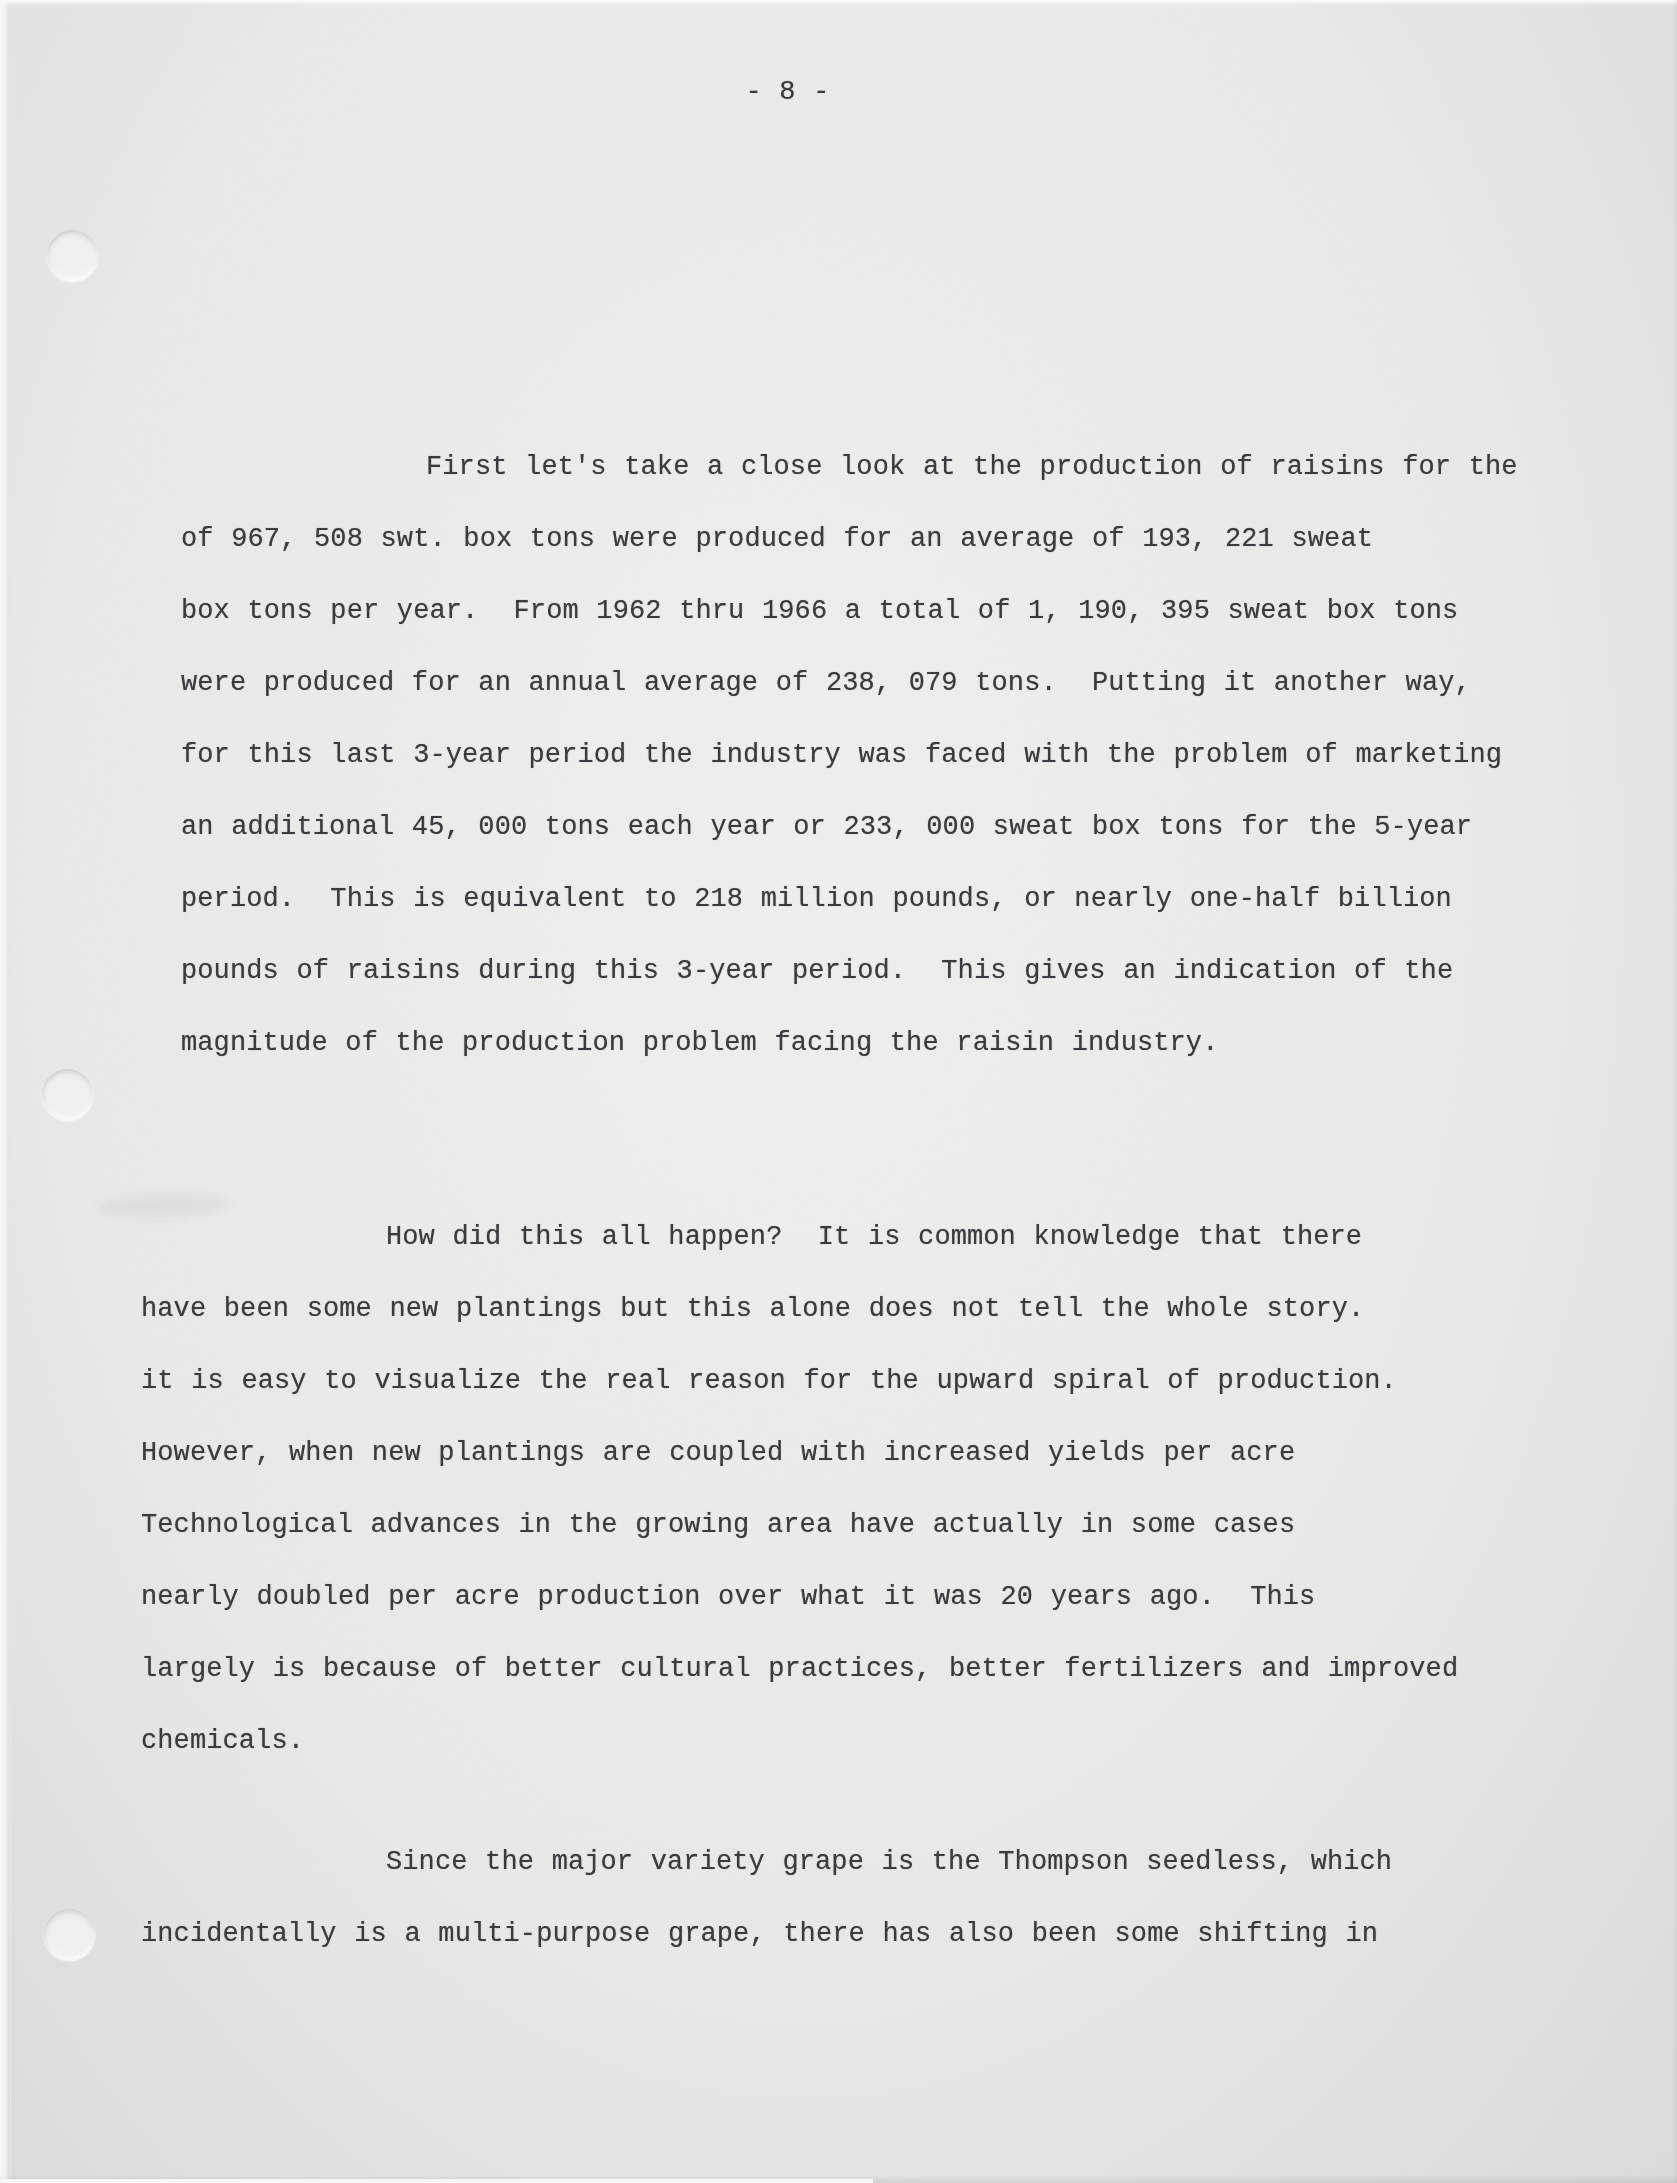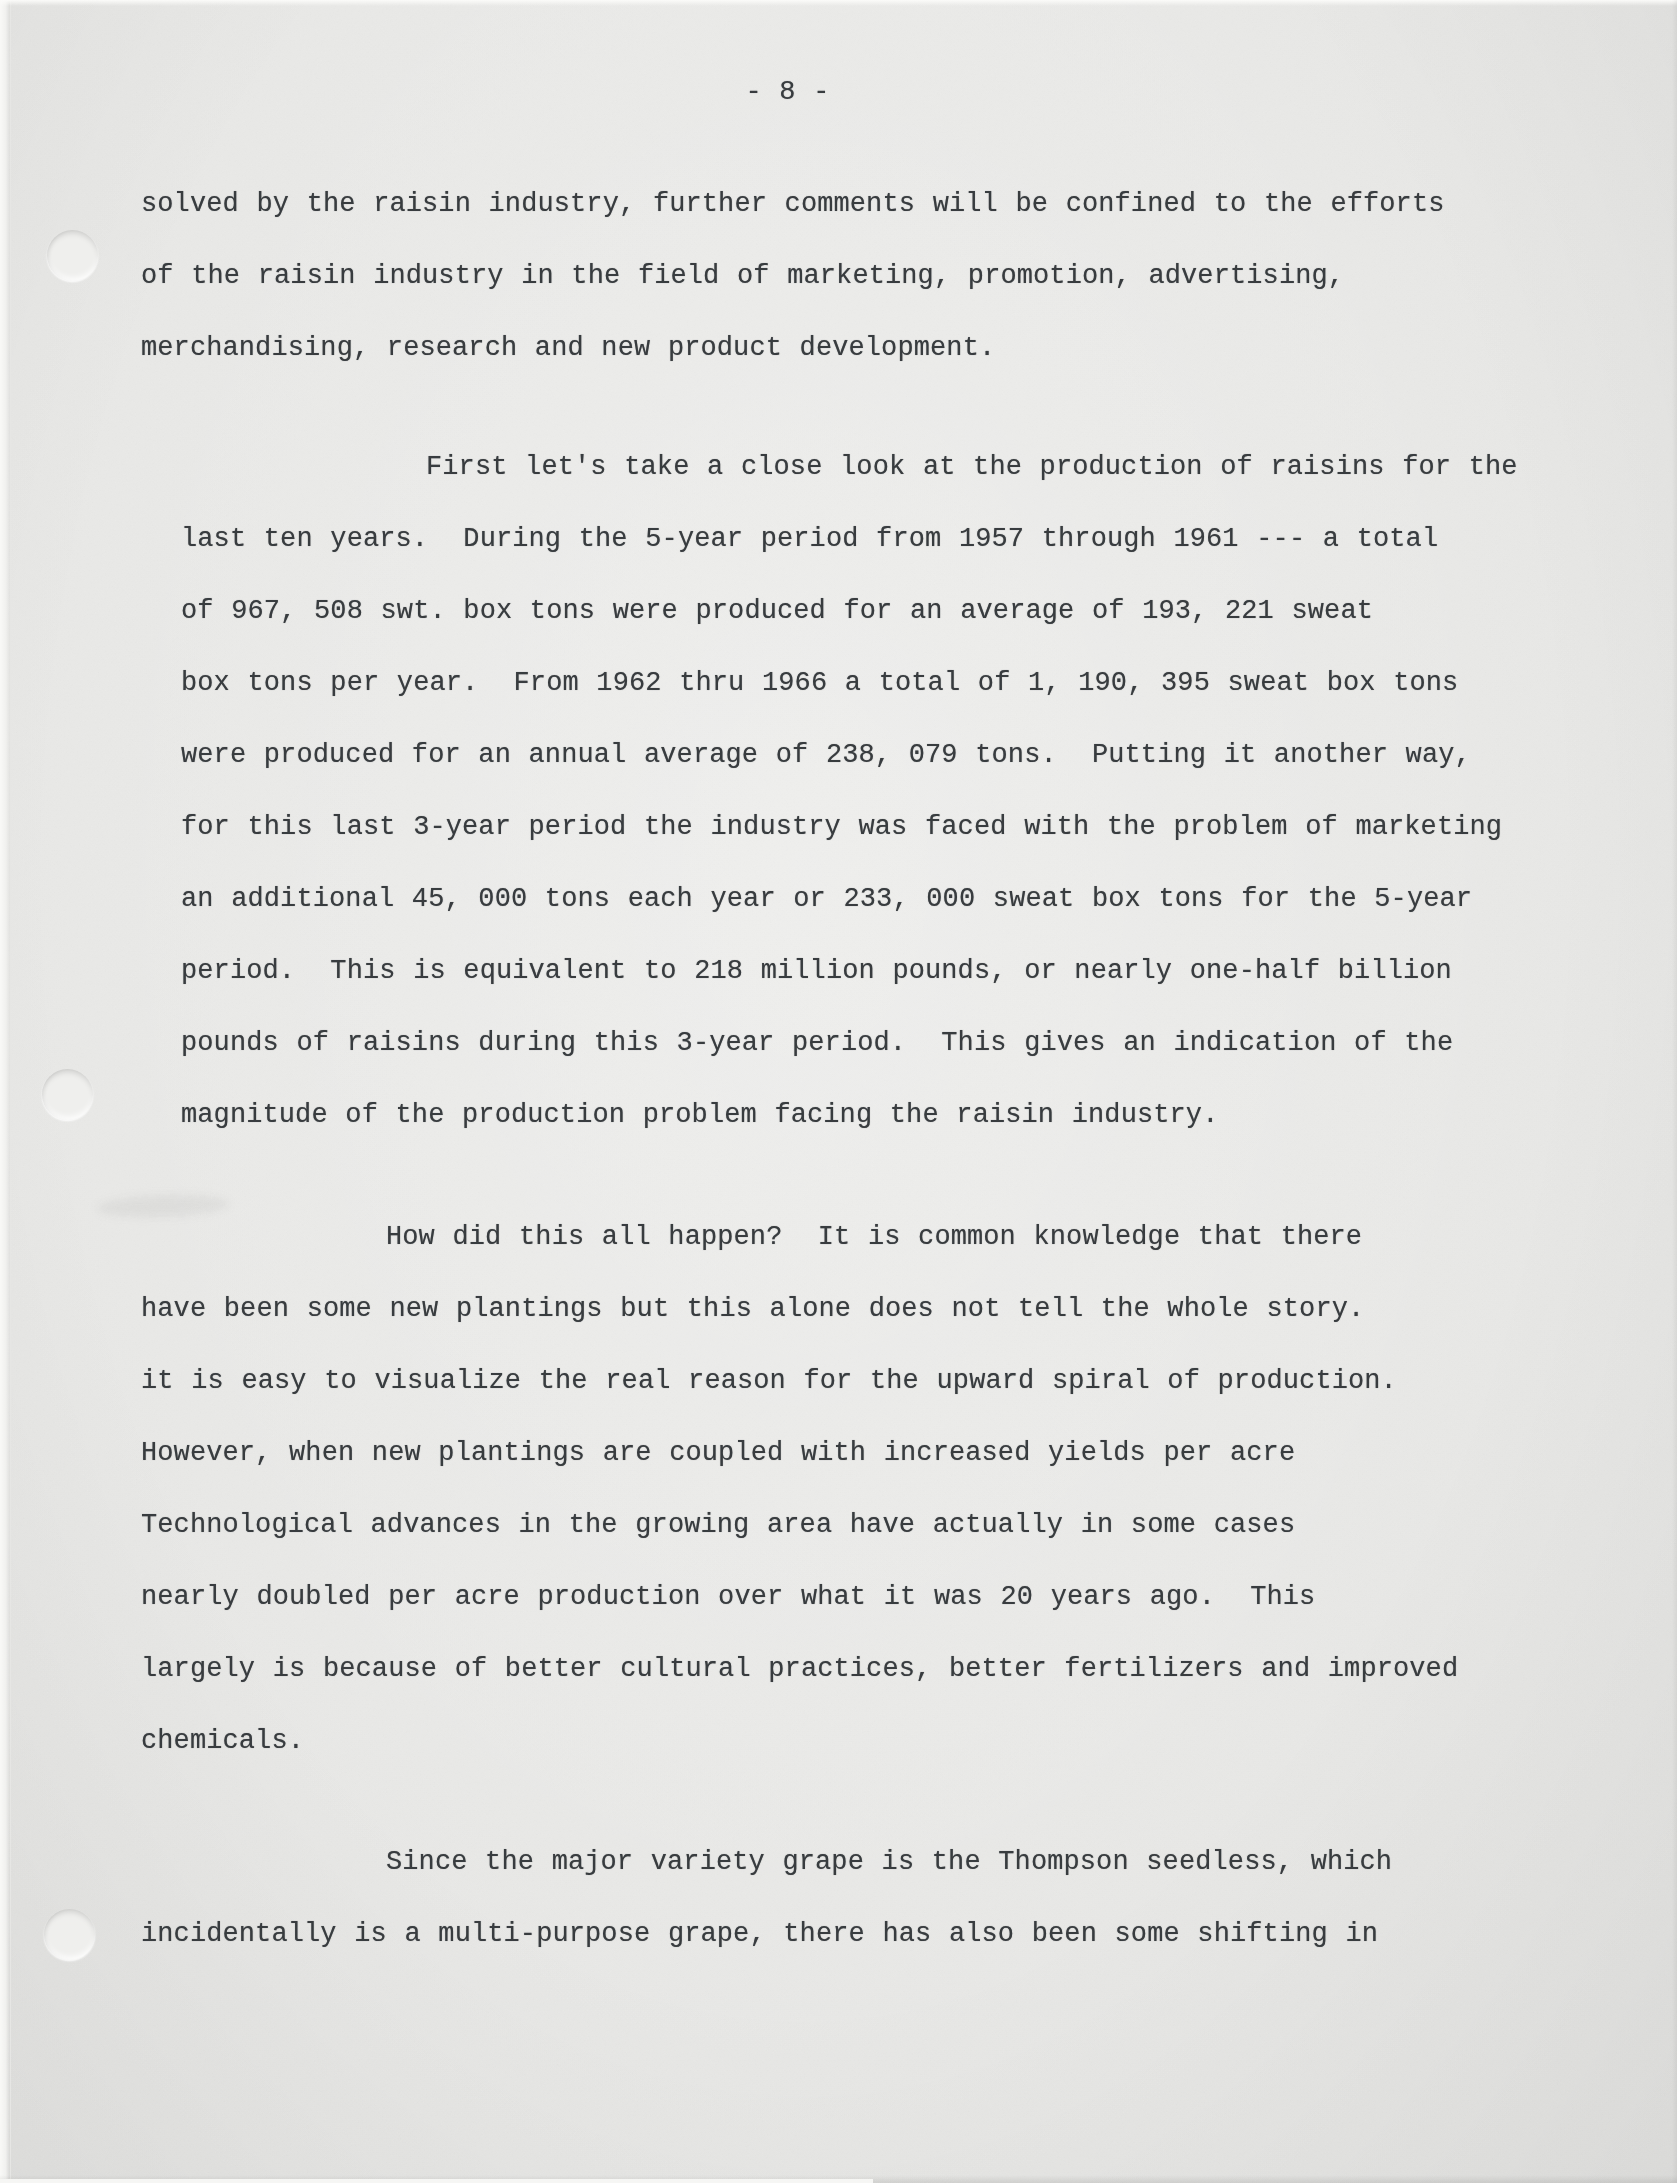--- a/index.html
+++ b/index.html
@@ -157,29 +157,23 @@
   <div class="edge-bottom-light"></div>
 
   <div class="hole hole-1"></div>
   <div class="hole hole-2"></div>
   <div class="hole hole-3"></div>
 
   <div class="smudge"></div>
 
   <div class="pageno typed">- 8 -</div>
 
-  <div class="para para-1 typed">
-    <div class="line">solved by the raisin industry, further comments will be confined to the efforts</div>
-    <div class="line">of the raisin industry in the field of marketing, promotion, advertising,</div>
-    <div class="line">merchandising, research and new product development.</div>
-  </div>
 
   <div class="para para-2 typed">
     <div class="line indent">First let's take a close look at the production of raisins for the</div>
-    <div class="line">last ten years.  During the 5-year period from 1957 through 1961 --- a total</div>
     <div class="line">of 967, 508 swt. box tons were produced for an average of 193, 221 sweat</div>
     <div class="line">box tons per year.  From 1962 thru 1966 a total of 1, 190, 395 sweat box tons</div>
     <div class="line">were produced for an annual average of 238, 079 tons.  Putting it another way,</div>
     <div class="line">for this last 3-year period the industry was faced with the problem of marketing</div>
     <div class="line">an additional 45, 000 tons each year or 233, 000 sweat box tons for the 5-year</div>
     <div class="line">period.  This is equivalent to 218 million pounds, or nearly one-half billion</div>
     <div class="line">pounds of raisins during this 3-year period.  This gives an indication of the</div>
     <div class="line">magnitude of the production problem facing the raisin industry.</div>
   </div>
 

